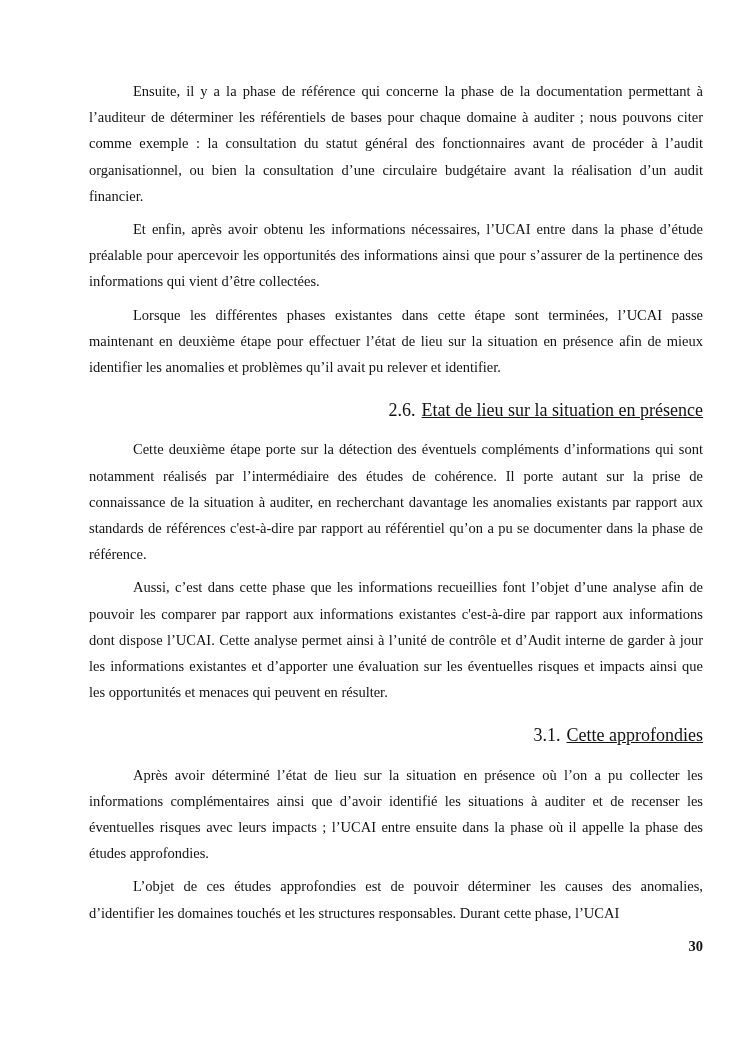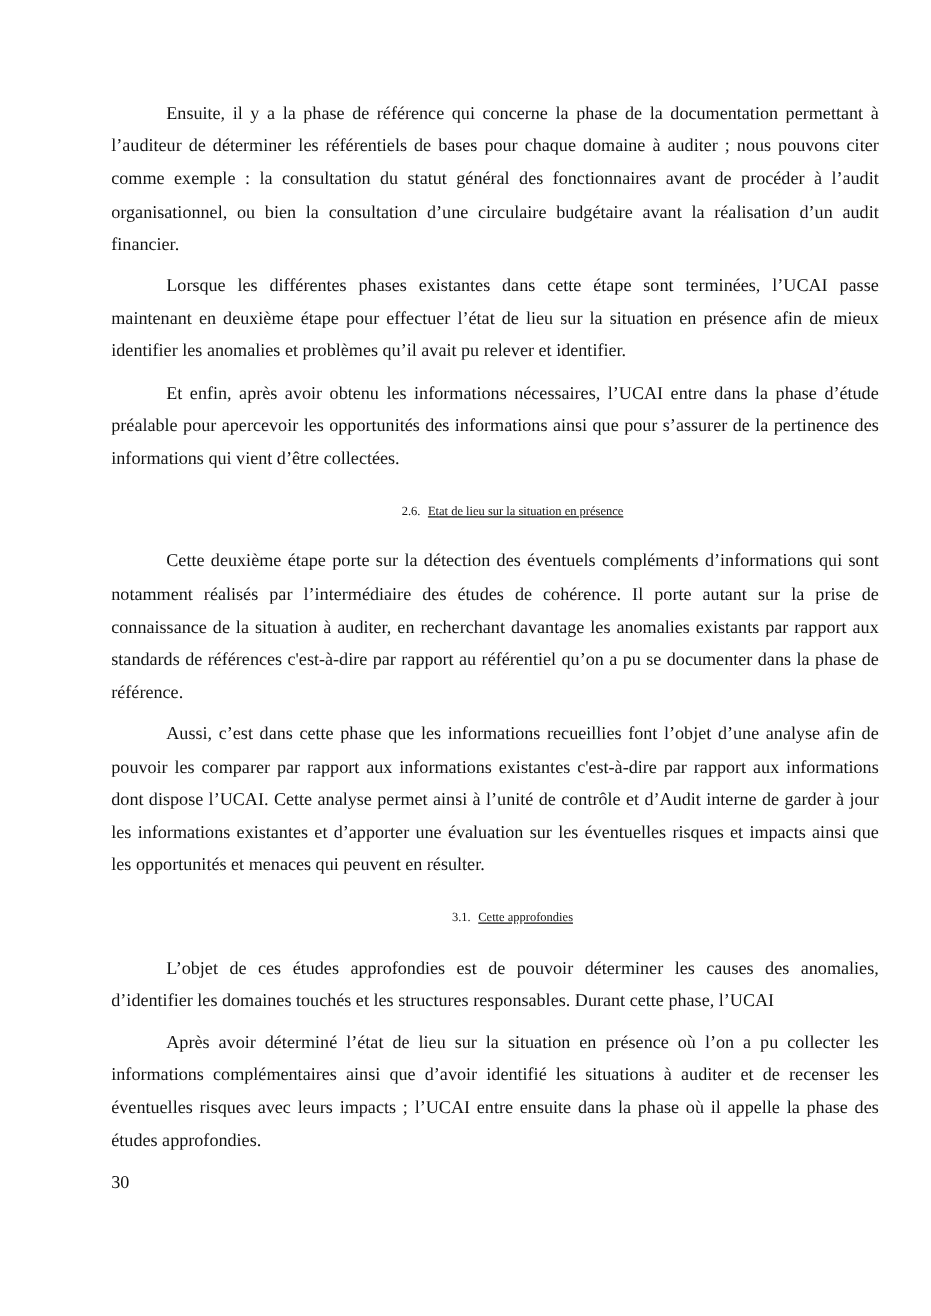--- a/index.html
+++ b/index.html
@@ -20,57 +20,58 @@
     color: #121212;
     overflow: hidden;
   }
   p.body-para {
     margin: 0 0 7px 0;
     text-indent: 44px;
     text-align: justify;
   }
   .section-heading {
     margin: 17px 0 13px 28px;
-    font-size: 10px;
+    font-size: 18px;
     font-weight: normal;
-    text-align: center;
+    text-align: right;
   }
   .section-heading .heading-number {
     margin-right: 6px;
   }
   .section-heading .heading-title {
     text-decoration: underline;
   }
   .page-number {
-    text-align: left;
+    text-align: right;
     margin-top: 6px;
+    font-weight: bold;
   }
 </style>
 </head>
 <body>
 
 <div class="page">
 
   <p class="body-para">Ensuite, il y a la phase de référence qui concerne la phase de la documentation permettant à l’auditeur de déterminer les référentiels de bases pour chaque domaine à auditer ; nous pouvons citer comme exemple : la consultation du statut général des fonctionnaires avant de procéder à l’audit organisationnel, ou bien la consultation d’une circulaire budgétaire avant la réalisation d’un audit financier.</p>
 
+  <p class="body-para">Et enfin, après avoir obtenu les informations nécessaires, l’UCAI entre dans la phase d’étude préalable pour apercevoir les opportunités des informations ainsi que pour s’assurer de la pertinence des informations qui vient d’être collectées.</p>
+
   <p class="body-para">Lorsque les différentes phases existantes dans cette étape sont terminées, l’UCAI passe maintenant en deuxième étape pour effectuer l’état de lieu sur la situation en présence afin de mieux identifier les anomalies et problèmes qu’il avait pu relever et identifier.</p>
-
-  <p class="body-para">Et enfin, après avoir obtenu les informations nécessaires, l’UCAI entre dans la phase d’étude préalable pour apercevoir les opportunités des informations ainsi que pour s’assurer de la pertinence des informations qui vient d’être collectées.</p>
 
   <h2 class="section-heading">
     <span class="heading-number">2.6.</span><span class="heading-title">Etat de lieu sur la situation en présence</span>
   </h2>
 
   <p class="body-para">Cette deuxième étape porte sur la détection des éventuels compléments d’informations qui sont notamment réalisés par l’intermédiaire des études de cohérence.  Il porte autant sur la prise de connaissance de la situation à auditer, en recherchant davantage les anomalies existants par rapport aux standards de références c'est-à-dire par rapport au référentiel qu’on a pu se documenter dans la phase de référence.</p>
 
   <p class="body-para">Aussi, c’est dans cette phase que les informations recueillies font l’objet d’une analyse afin de pouvoir les comparer par rapport aux informations existantes c'est-à-dire par rapport aux informations dont dispose l’UCAI. Cette analyse permet ainsi à l’unité de contrôle et d’Audit interne de garder à jour les informations existantes et d’apporter une évaluation sur les éventuelles risques et impacts ainsi que les opportunités et menaces qui peuvent en résulter.</p>
 
   <h2 class="section-heading">
     <span class="heading-number">3.1.</span><span class="heading-title">Cette approfondies</span>
   </h2>
 
+  <p class="body-para">Après avoir déterminé l’état de lieu sur la situation en présence où l’on a pu collecter les informations complémentaires ainsi que d’avoir identifié les situations à auditer et de recenser les éventuelles risques avec leurs impacts ; l’UCAI entre ensuite dans la phase où il appelle la phase des études approfondies.</p>
+
   <p class="body-para">L’objet de ces études approfondies est de pouvoir déterminer les causes des  anomalies, d’identifier les domaines touchés et les structures responsables. Durant cette phase, l’UCAI</p>
-
-  <p class="body-para">Après avoir déterminé l’état de lieu sur la situation en présence où l’on a pu collecter les informations complémentaires ainsi que d’avoir identifié les situations à auditer et de recenser les éventuelles risques avec leurs impacts ; l’UCAI entre ensuite dans la phase où il appelle la phase des études approfondies.</p>
 
   <div class="page-number">30</div>
 
 </div>
 
 </body></html>

